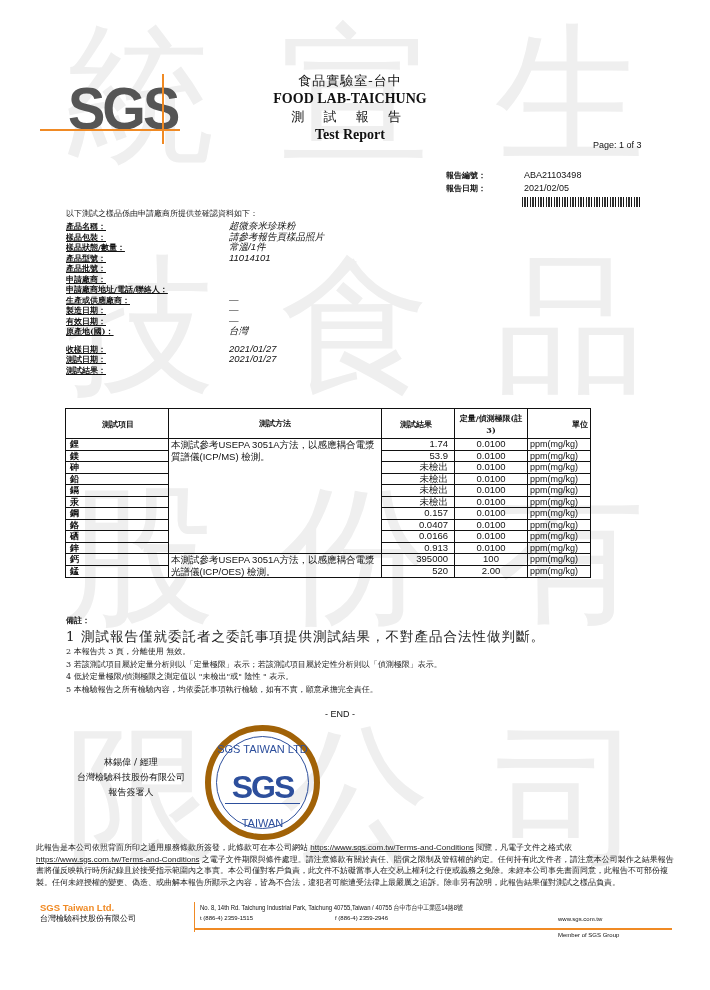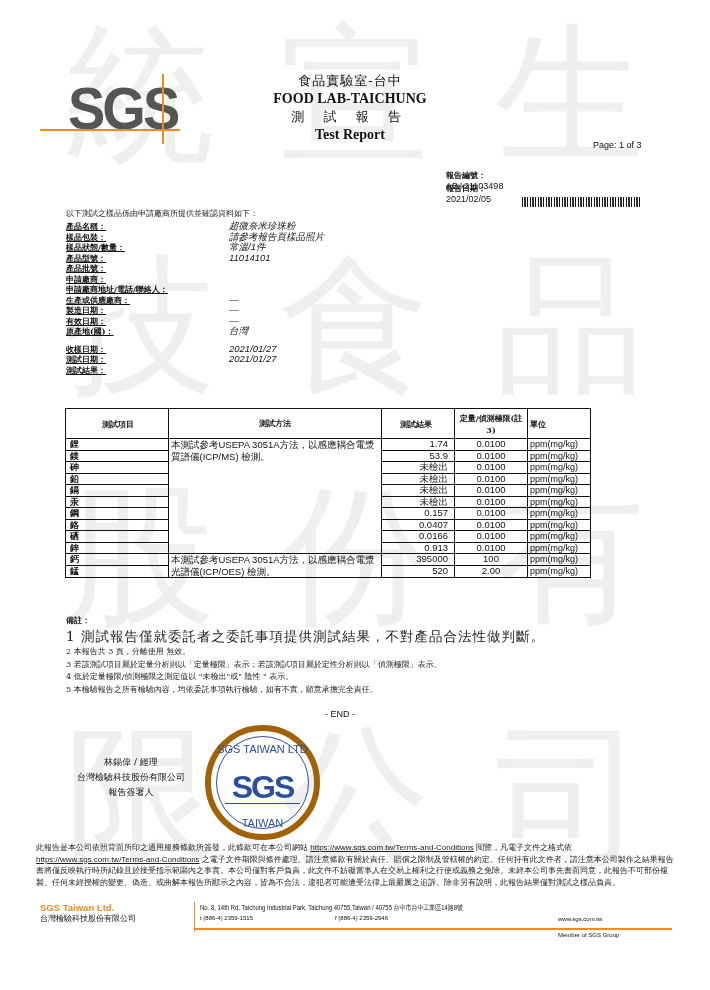--- a/index.html
+++ b/index.html
@@ -12,21 +12,21 @@
   .logo .h { position:absolute; left:0; top:61px; width:140px; height:2px; background:#f08a24; }
   .logo .v { position:absolute; left:122px; top:6px; width:2px; height:70px; background:#f08a24; }
   .title { left:200px; top:72px; width:300px; text-align:center; font-family:"Liberation Serif", serif; }
   .title div { line-height:18px; }
   .title .zh { font-size:13px; letter-spacing:1px; }
   .title .en { font-size:14px; font-weight:bold; }
   .title .zh2 { font-size:13px; letter-spacing:8px; }
   .title .en2 { font-size:14px; font-weight:bold; }
   .page { left:593px; top:140px; font-size:9px; }
   .meta { left:446px; top:170px; font-size:9px; }
-  .meta .row { height:13px; display:flex;flex-direction:column; }
+  .meta .row { height:13px; display:flex; }
   .meta .k { width:78px; font-weight:bold; font-family:"DejaVu Serif", serif; font-size:8px; }
   .barcode { left:522px; top:197px; width:120px; height:10px;
     background:repeating-linear-gradient(90deg,#222 0 1px,#fff 1px 2px,#333 2px 4px,#fff 4px 5px,#111 5px 6px,#fff 6px 8px); }
   .intro { left:66px; top:208px; font-size:8px; font-family:"DejaVu Serif", serif; color:#222; }
   .fields { left:66px; top:221px; font-size:9px; }
   .frow { display:flex; height:10.5px; line-height:10.5px; }
   .frow .fk { width:163px; font-family:"DejaVu Serif", serif; font-size:8px; font-weight:bold; }
   .frow .fk span { text-decoration:underline; }
   .frow .fv { font-size:9.5px;font-style:italic; }
   table.res { position:absolute; left:65px; top:408px; border-collapse:collapse; z-index:1; font-size:9.5px; }
@@ -166,21 +166,21 @@
     </div>
 </div>
 
 <table class="res">
   <tbody>
       <tr>
     <th class="c1" style="text-align:center">測試項目</th>
     <th class="c2" style="text-align:center;vertical-align:middle">測試方法</th>
     <th class="c3" style="text-align:center">測試結果</th>
     <th class="c4">定量/偵測極限(註3)</th>
-    <th class="c5" style="text-align:left">單位</th>
+    <th class="c5" style="text-align:right">單位</th>
   </tr>
   <tr>
         <td class="c1">鋰</td>
         <td class="c2" rowspan="10">本測試參考USEPA 3051A方法，以感應耦合電漿質譜儀(ICP/MS) 檢測。</td>
         <td class="c3">1.74</td>
         <td class="c4">0.0100</td>
         <td class="c5">ppm(mg/kg)</td>
       </tr>
   <tr>
         <td class="c1">鎂</td>

